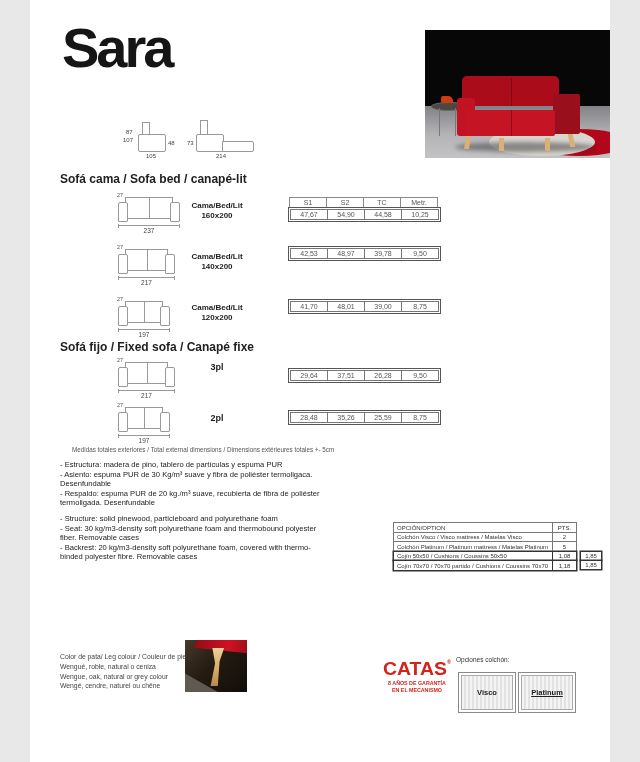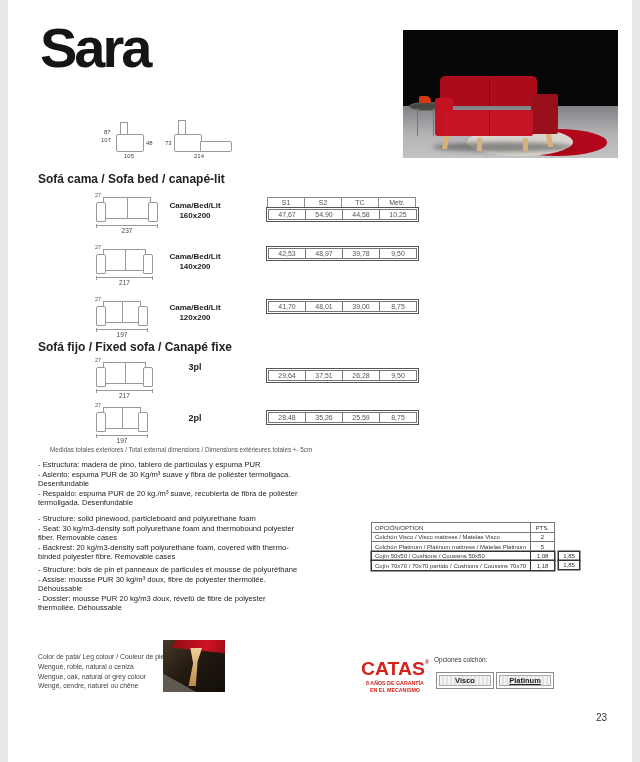--- a/index.html
+++ b/index.html
@@ -1,16 +1,16 @@
 <!DOCTYPE html>
 <html><head>
 <meta charset="utf-8">
 <style>
   html,body{margin:0;padding:0;background:#e8e8e8;}
-  #page{position:relative;width:624px;height:762px;background:#ffffff;margin:0 auto;
+  #page{position:relative;width:580px;height:762px;background:#ffffff;margin:0 auto;
         font-family:"Liberation Sans", sans-serif;color:#222;overflow:hidden;}
   .abs{position:absolute;}
 
   
   #title{left:32px;top:20px;font-size:56px;font-weight:800;letter-spacing:-3px;color:#151515;line-height:1;}
 
   
   #photo{left:395px;top:30px;width:215px;height:128px;background:#070707;overflow:hidden;}
   #photo .floor{position:absolute;left:0;bottom:0;width:100%;height:52px;
       background:linear-gradient(#828186,#b4b3b5 55%,#c3c2c4);}
@@ -90,21 +90,21 @@
 
   
   #catas{left:344px;top:660px;width:86px;text-align:center;color:#d3231b;}
   #catas .word{font-size:18px;font-weight:800;letter-spacing:0px;transform:scaleX(1.08);line-height:1;}
   #catas .tm{font-size:5px;vertical-align:top;}
   #catas .tag{font-size:5.3px;font-weight:700;line-height:6.5px;margin-top:2px;}
 
   
   #mattress-label{left:426px;top:656px;font-size:6.5px;color:#333;}
   .opt-btn{position:absolute;top:672px;width:52px;border:1px solid #8a8a8a;padding:2px;background:#fff;cursor:pointer;}
-  .opt-btn .inner{border:1px solid #aaa;text-align:center;font-size:7.5px;font-weight:700;color:#222;padding:0 0;
+  .opt-btn .inner{border:1px solid #aaa;text-align:center;font-size:7.5px;font-weight:700;color:#222;padding:12px 0;
       background:repeating-linear-gradient(90deg,#f4f4f4 0 2px,#e2e2e2 2px 4px);}
 
   #page-num{left:588px;top:712px;font-size:10px;color:#333;}
 </style>
 </head>
 <body>
 
 <div id="page">
 
   <div class="abs" id="title">Sara</div>
@@ -291,25 +291,20 @@
   <div class="abs desc" style="top:460px;">- Estructura: madera de pino, tablero de partículas y espuma PUR
 - Asiento: espuma PUR de 30 Kg/m³ suave y fibra de poliéster termoligaca.
 Desenfundable
 - Respaldo: espuma PUR de 20 kg./m³ suave, recubierta de fibra de poliéster
 termoligada. Desenfundable</div>
   <div class="abs desc" style="top:514px;">- Structure: solid pinewood, particleboard and polyurethane foam
 - Seat: 30 kg/m3-density soft polyurethane foam and thermobound polyester
 fiber. Removable cases
 - Backrest:  20 kg/m3-density soft polyurethane foam, covered with thermo-
 binded polyester fibre. Removable cases</div>
-  <div class="abs desc" style="top:565px;">- Structure:  bois de pin et panneaux de particules et mousse de polyuréthane
-- Assise: mousse PUR 30 kg/m³ doux, fibre de polyester thermoliée.
-Déhoussable
-- Dossier: mousse PUR 20 kg/m3 doux, révetû de fibre de polyester
-thermoliée. Déhoussable</div>
 
   <div class="abs" id="opt-table">
     <div class="opt-row">
       <div class="opt-label" style="font-weight:400;">OPCIÓN/OPTION</div>
       <div class="opt-pts">PTS.</div>
     </div>
     <div class="opt-row">
       <div class="opt-label">Colchón Visco / Visco mattress / Matelas Visco</div>
       <div class="opt-pts">2</div>
     </div>

